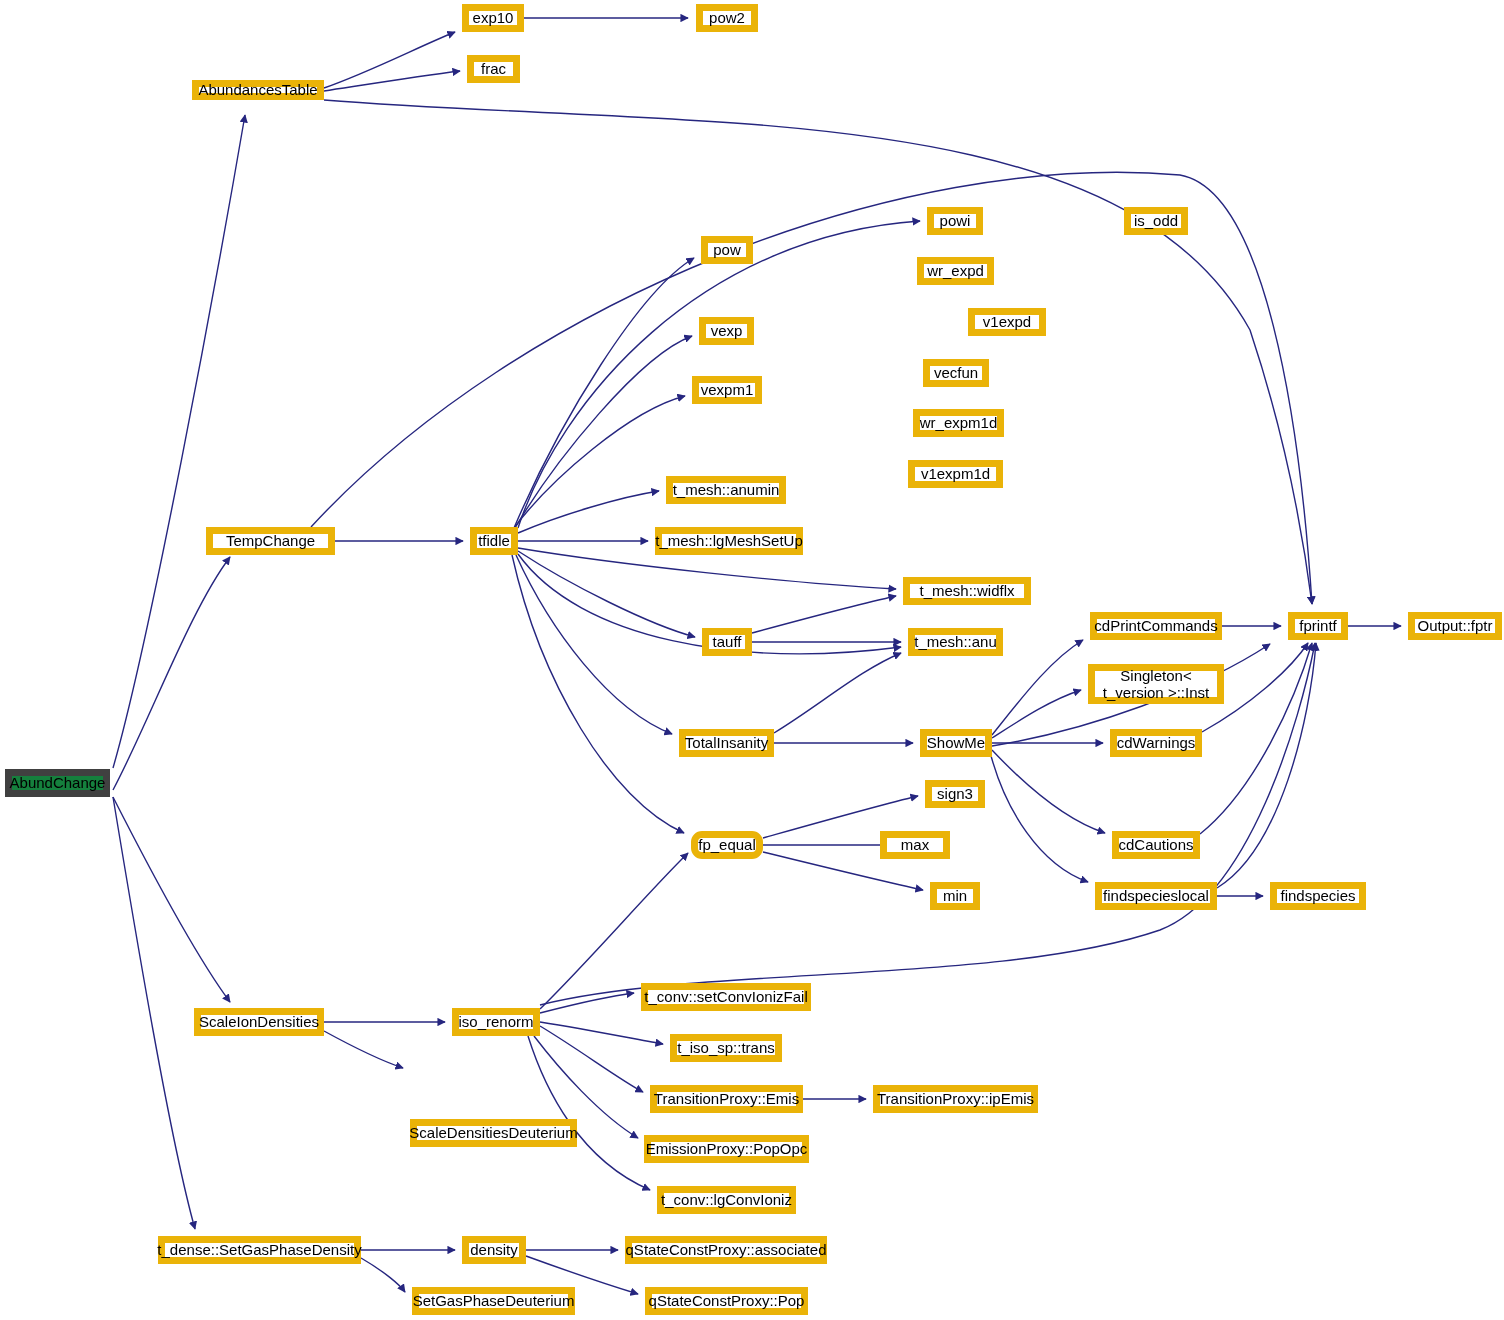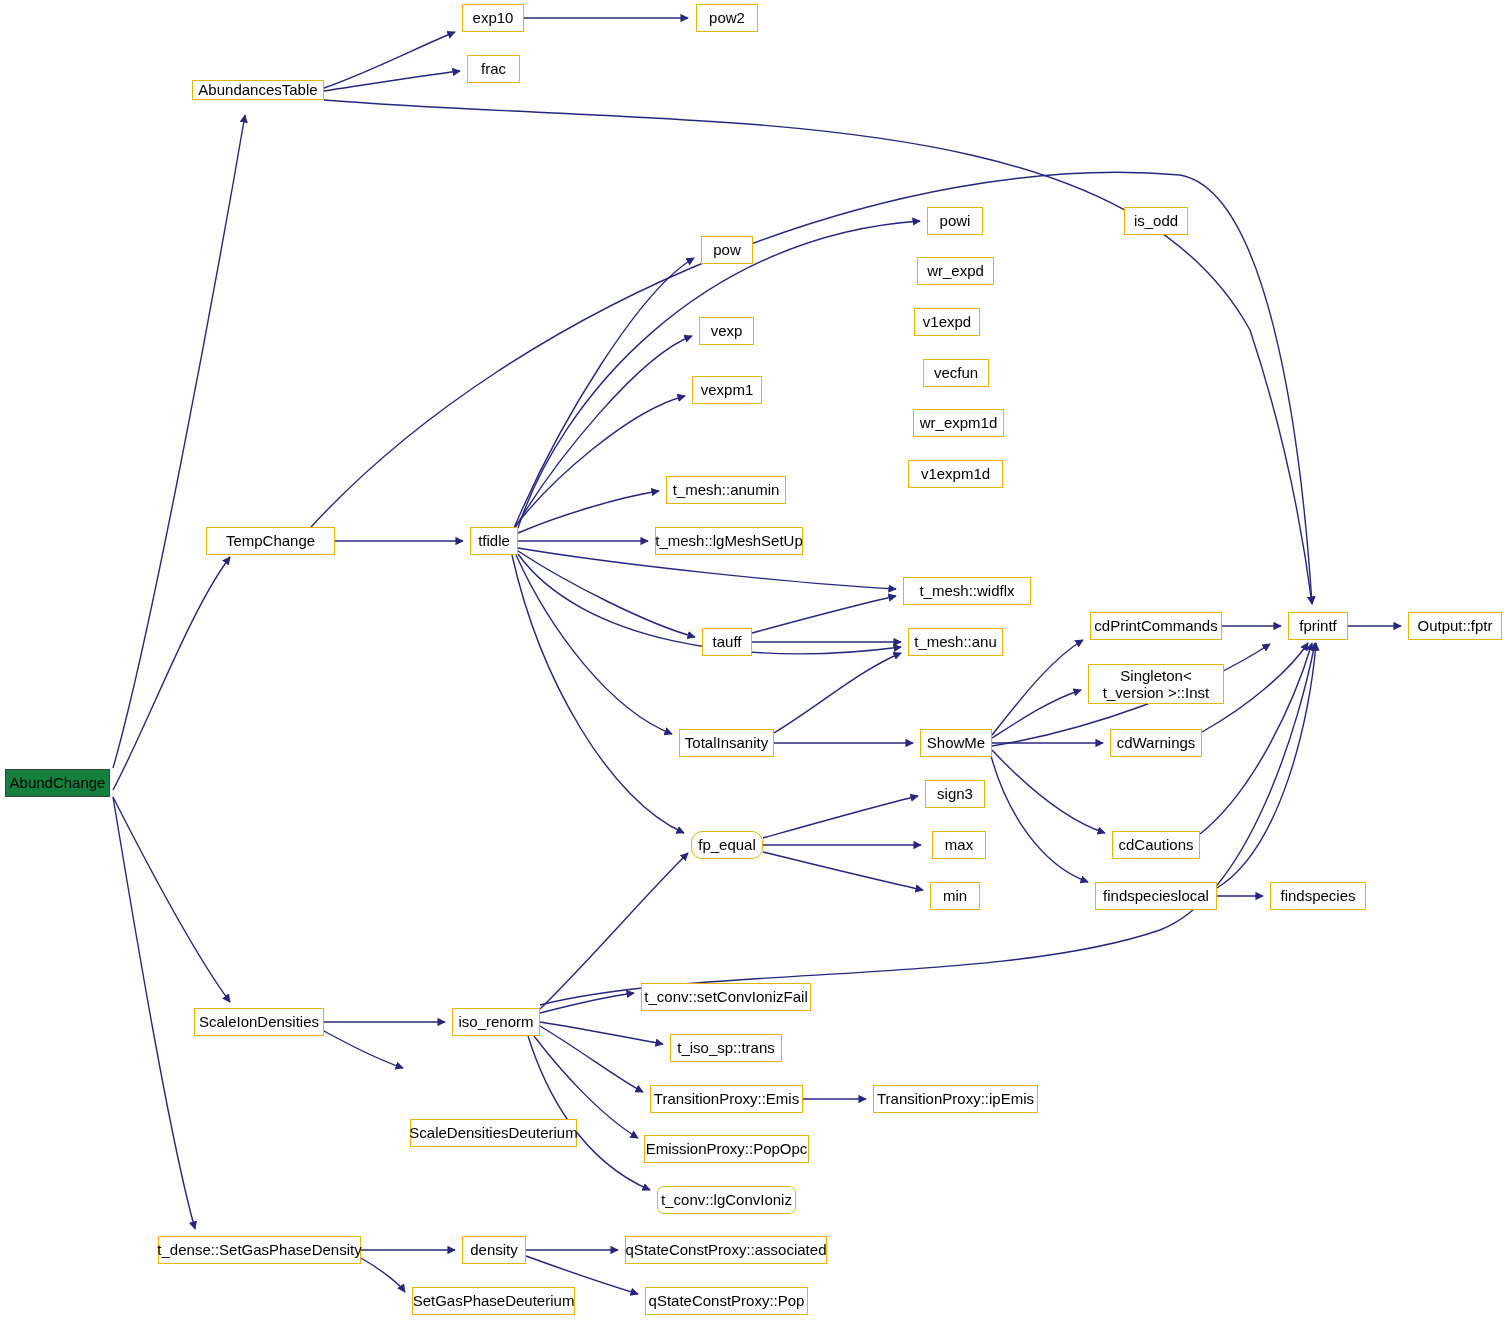--- a/index.html
+++ b/index.html
@@ -1,19 +1,19 @@
 <!DOCTYPE html>
 <html><head>
 <meta charset="utf-8">
 <style>
   html,body{margin:0;padding:0;background:#ffffff;}
   #canvas{position:relative;width:1504px;height:1320px;background:#ffffff;
           font-family:"Liberation Sans","DejaVu Sans",sans-serif;}
   svg.edges{position:absolute;left:0;top:0;width:1504px;height:1320px;overflow:visible;}
-  .node{position:absolute;box-sizing:border-box;border:1px solid #eab308;
+  .node{position:absolute;box-sizing:border-box;border:7px solid #eab308;
         background:#ffffff;display:flex;align-items:center;justify-content:center;
         text-align:center;color:#000000;font-size:15px;line-height:1.05;
         white-space:pre;padding:0 4px;}
   .node.root{background:#15803d;border-color:#404040;}
   .node.two-line{line-height:1.15;white-space:normal;font-size:15px;}
 </style>
 </head>
 <body>
 
 <div id="canvas">
@@ -82,21 +82,21 @@
   </svg>
   <div id="node-group">
       <div class="node" style="left: 462px; top: 4px; width: 62px; height: 28px;">exp10</div>
       <div class="node" style="left: 696px; top: 4px; width: 62px; height: 28px;">pow2</div>
       <div class="node" style="left: 467px; top: 55px; width: 53px; height: 28px;">frac</div>
       <div class="node" style="left: 192px; top: 80px; width: 132px; height: 20px;">AbundancesTable</div>
       <div class="node" style="left: 927px; top: 207px; width: 56px; height: 28px;">powi</div>
       <div class="node" style="left: 1124px; top: 207px; width: 64px; height: 28px;">is_odd</div>
       <div class="node" style="left: 701px; top: 236px; width: 52px; height: 28px;">pow</div>
       <div class="node" style="left: 917px; top: 257px; width: 77px; height: 28px;">wr_expd</div>
-      <div class="node" style="left: 914px; top: 308px; width: 66px; height: 28px;">v1expd</div>
+      <div class="node" style="left: 968px; top: 308px; width: 78px; height: 28px;">v1expd</div>
       <div class="node" style="left: 699px; top: 317px; width: 55px; height: 28px;">vexp</div>
       <div class="node" style="left: 923px; top: 359px; width: 66px; height: 28px;">vecfun</div>
       <div class="node" style="left: 692px; top: 376px; width: 70px; height: 28px;">vexpm1</div>
       <div class="node" style="left: 913px; top: 409px; width: 91px; height: 28px;">wr_expm1d</div>
       <div class="node" style="left: 908px; top: 460px; width: 95px; height: 28px;">v1expm1d</div>
       <div class="node" style="left: 666px; top: 476px; width: 120px; height: 28px;">t_mesh::anumin</div>
       <div class="node" style="left: 206px; top: 527px; width: 129px; height: 28px;">TempChange</div>
       <div class="node" style="left: 470px; top: 527px; width: 48px; height: 28px;">tfidle</div>
       <div class="node" style="left: 655px; top: 527px; width: 148px; height: 28px;">t_mesh::lgMeshSetUp</div>
       <div class="node" style="left: 903px; top: 577px; width: 128px; height: 28px;">t_mesh::widflx</div>
@@ -106,33 +106,33 @@
       <div class="node" style="left: 702px; top: 628px; width: 50px; height: 28px;">tauff</div>
       <div class="node" style="left: 908px; top: 628px; width: 95px; height: 28px;">t_mesh::anu</div>
       <div class="node two-line" style="left: 1088px; top: 664px; width: 136px; height: 40px;">Singleton&lt; t_version
 &gt;::Inst</div>
       <div class="node" style="left: 920px; top: 729px; width: 72px; height: 28px;">ShowMe</div>
       <div class="node" style="left: 679px; top: 729px; width: 95px; height: 28px;">TotalInsanity</div>
       <div class="node" style="left: 1110px; top: 729px; width: 92px; height: 28px;">cdWarnings</div>
       <div class="node root" style="left: 5px; top: 769px; width: 105px; height: 28px;">AbundChange</div>
       <div class="node" style="left: 925px; top: 780px; width: 60px; height: 28px;">sign3</div>
       <div class="node" style="left: 691px; top: 831px; width: 72px; height: 28px; border-radius: 11px;">fp_equal</div>
-      <div class="node" style="left: 932px; top: 831px; width: 54px; height: 28px;">max</div>
+      <div class="node" style="left: 880px; top: 831px; width: 70px; height: 28px;">max</div>
       <div class="node" style="left: 1112px; top: 831px; width: 88px; height: 28px;">cdCautions</div>
       <div class="node" style="left: 930px; top: 882px; width: 50px; height: 28px;">min</div>
       <div class="node" style="left: 1095px; top: 882px; width: 122px; height: 28px;">findspecieslocal</div>
       <div class="node" style="left: 1270px; top: 882px; width: 96px; height: 28px;">findspecies</div>
       <div class="node" style="left: 641px; top: 983px; width: 170px; height: 28px;">t_conv::setConvIonizFail</div>
       <div class="node" style="left: 194px; top: 1008px; width: 130px; height: 28px;">ScaleIonDensities</div>
       <div class="node" style="left: 452px; top: 1008px; width: 88px; height: 28px;">iso_renorm</div>
       <div class="node" style="left: 670px; top: 1034px; width: 112px; height: 28px;">t_iso_sp::trans</div>
       <div class="node" style="left: 410px; top: 1119px; width: 167px; height: 28px;">ScaleDensitiesDeuterium</div>
       <div class="node" style="left: 650px; top: 1085px; width: 153px; height: 28px;">TransitionProxy::Emis</div>
       <div class="node" style="left: 873px; top: 1085px; width: 165px; height: 28px;">TransitionProxy::ipEmis</div>
       <div class="node" style="left: 644px; top: 1135px; width: 165px; height: 28px;">EmissionProxy::PopOpc</div>
-      <div class="node" style="left: 657px; top: 1186px; width: 139px; height: 28px; border-radius: 7px;">t_conv::lgConvIoniz</div>
+      <div class="node" style="left: 657px; top: 1186px; width: 139px; height: 28px;">t_conv::lgConvIoniz</div>
       <div class="node" style="left: 158px; top: 1236px; width: 203px; height: 28px;">t_dense::SetGasPhaseDensity</div>
       <div class="node" style="left: 462px; top: 1236px; width: 64px; height: 28px;">density</div>
       <div class="node" style="left: 625px; top: 1236px; width: 202px; height: 28px;">qStateConstProxy::associated</div>
       <div class="node" style="left: 412px; top: 1287px; width: 163px; height: 28px;">SetGasPhaseDeuterium</div>
       <div class="node" style="left: 645px; top: 1287px; width: 163px; height: 28px;">qStateConstProxy::Pop</div>
     </div>
 </div>
 
 </body></html>

